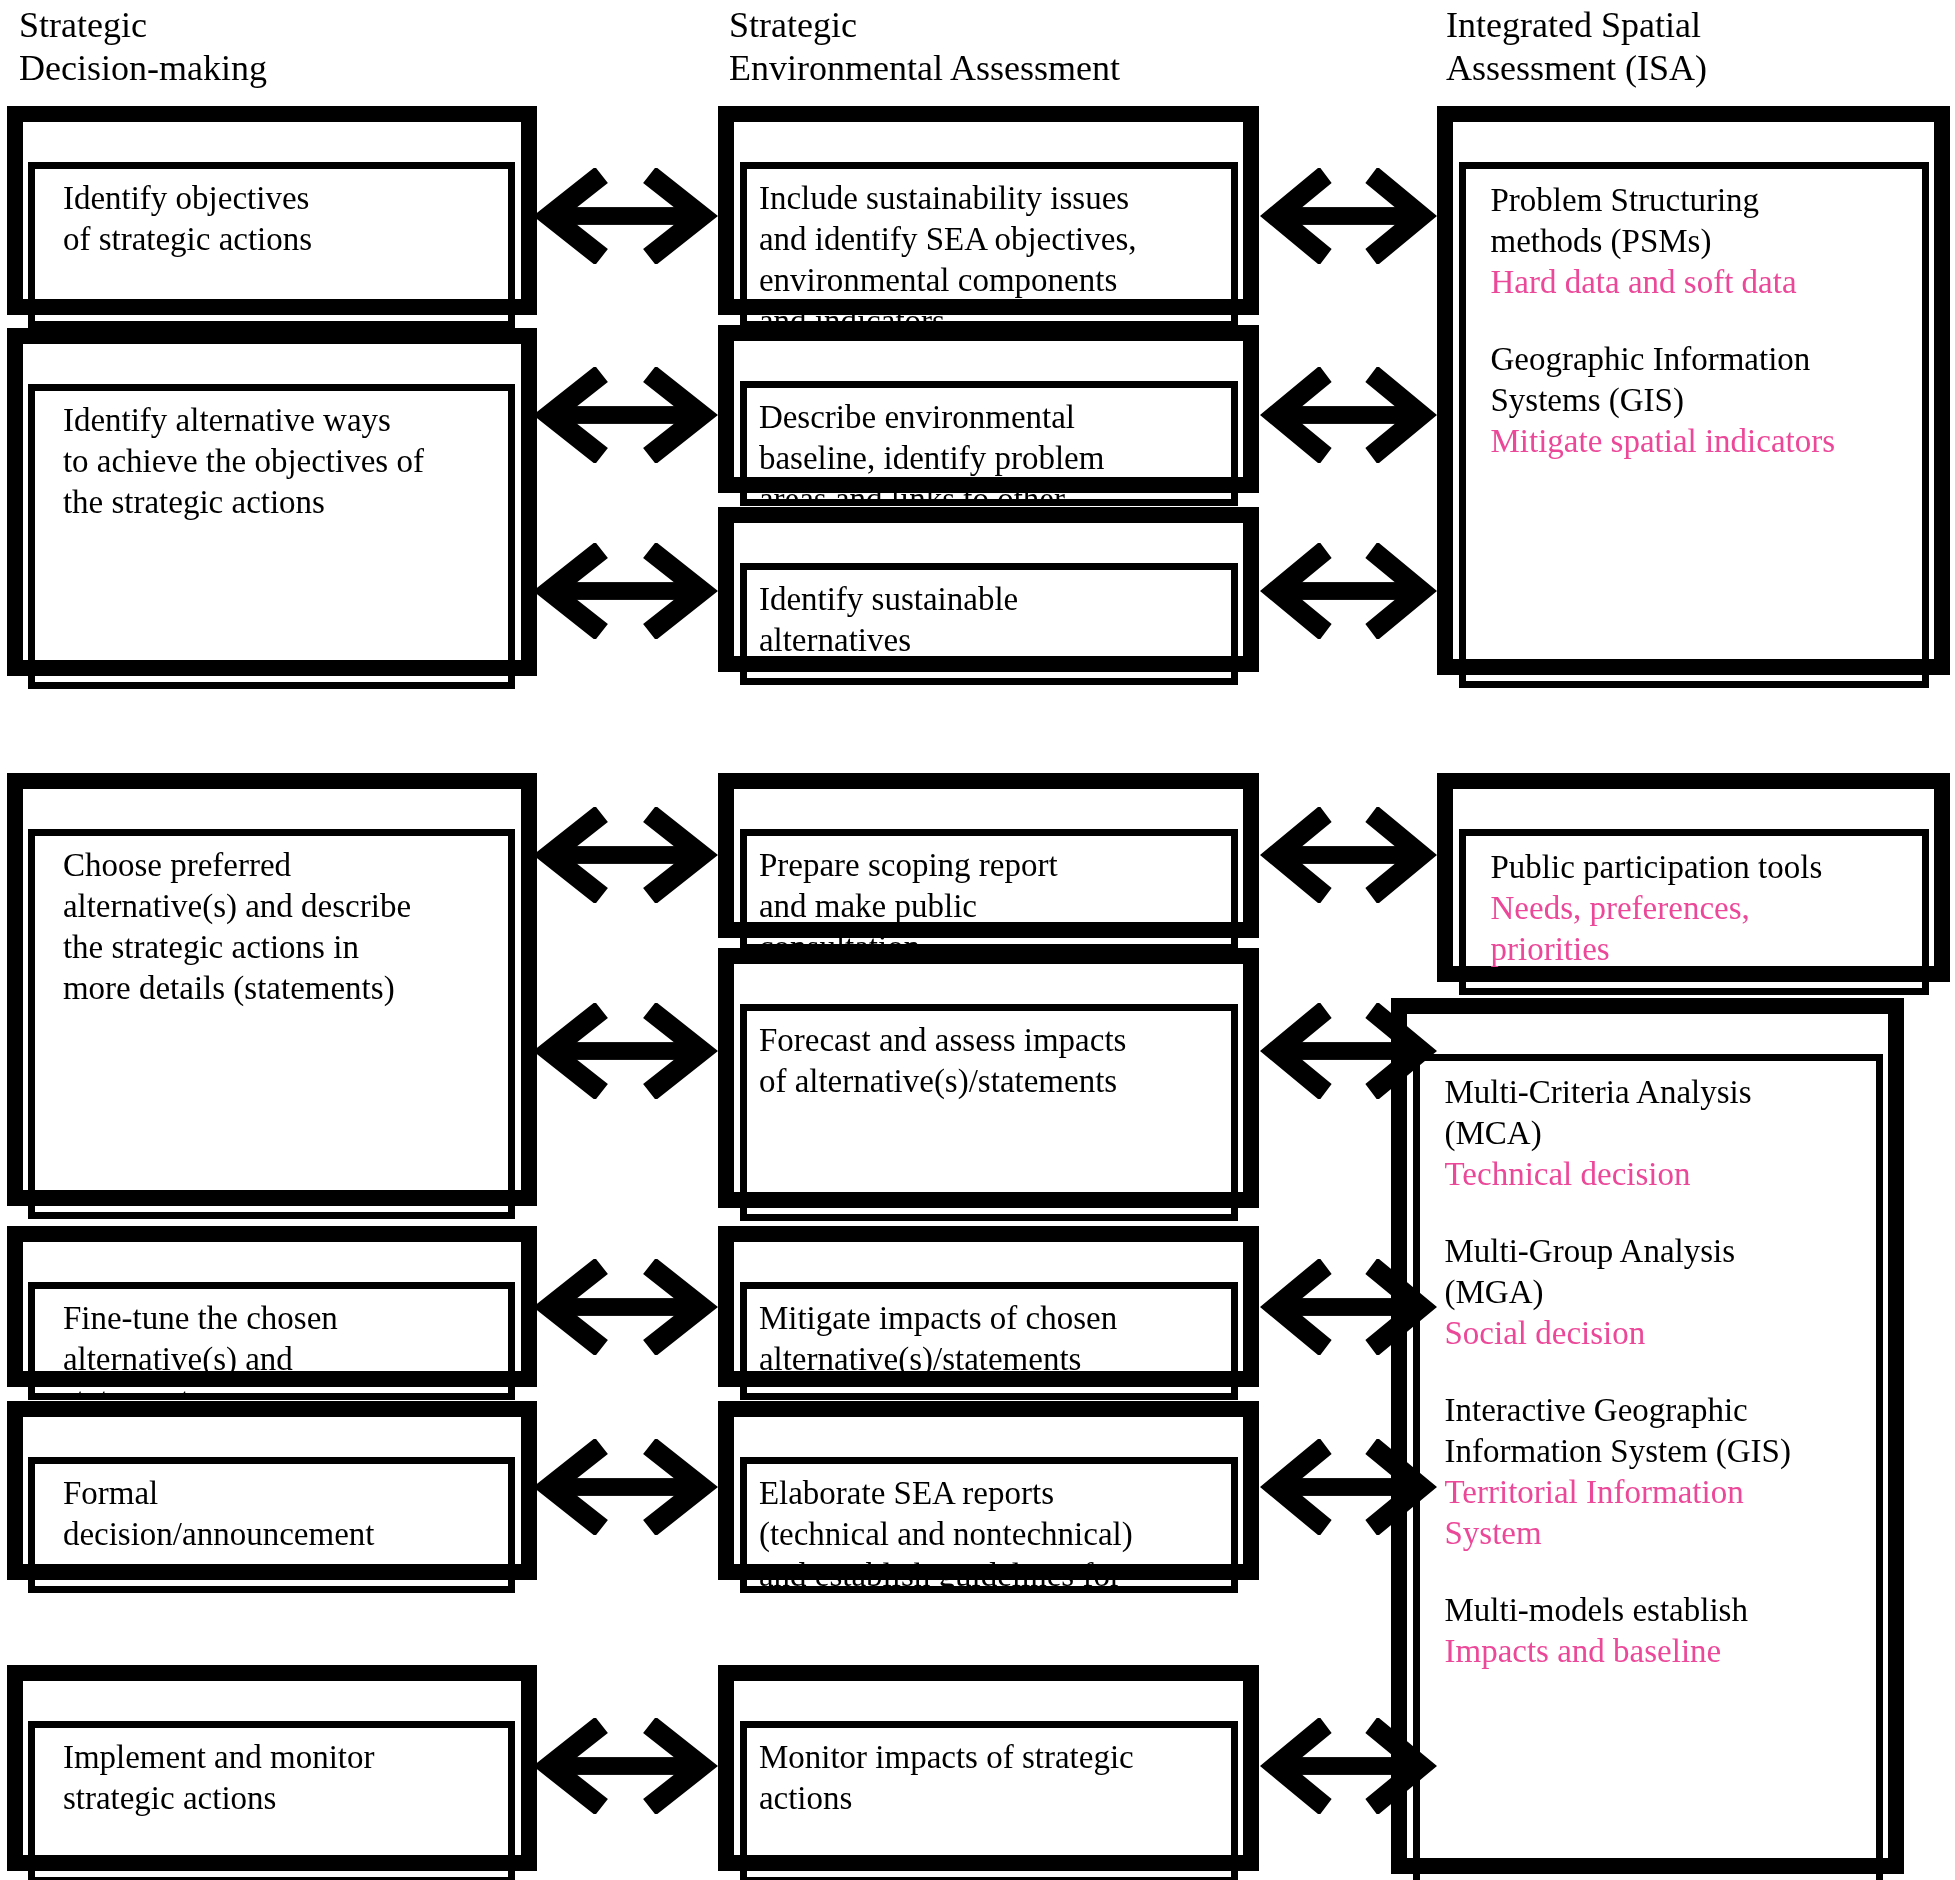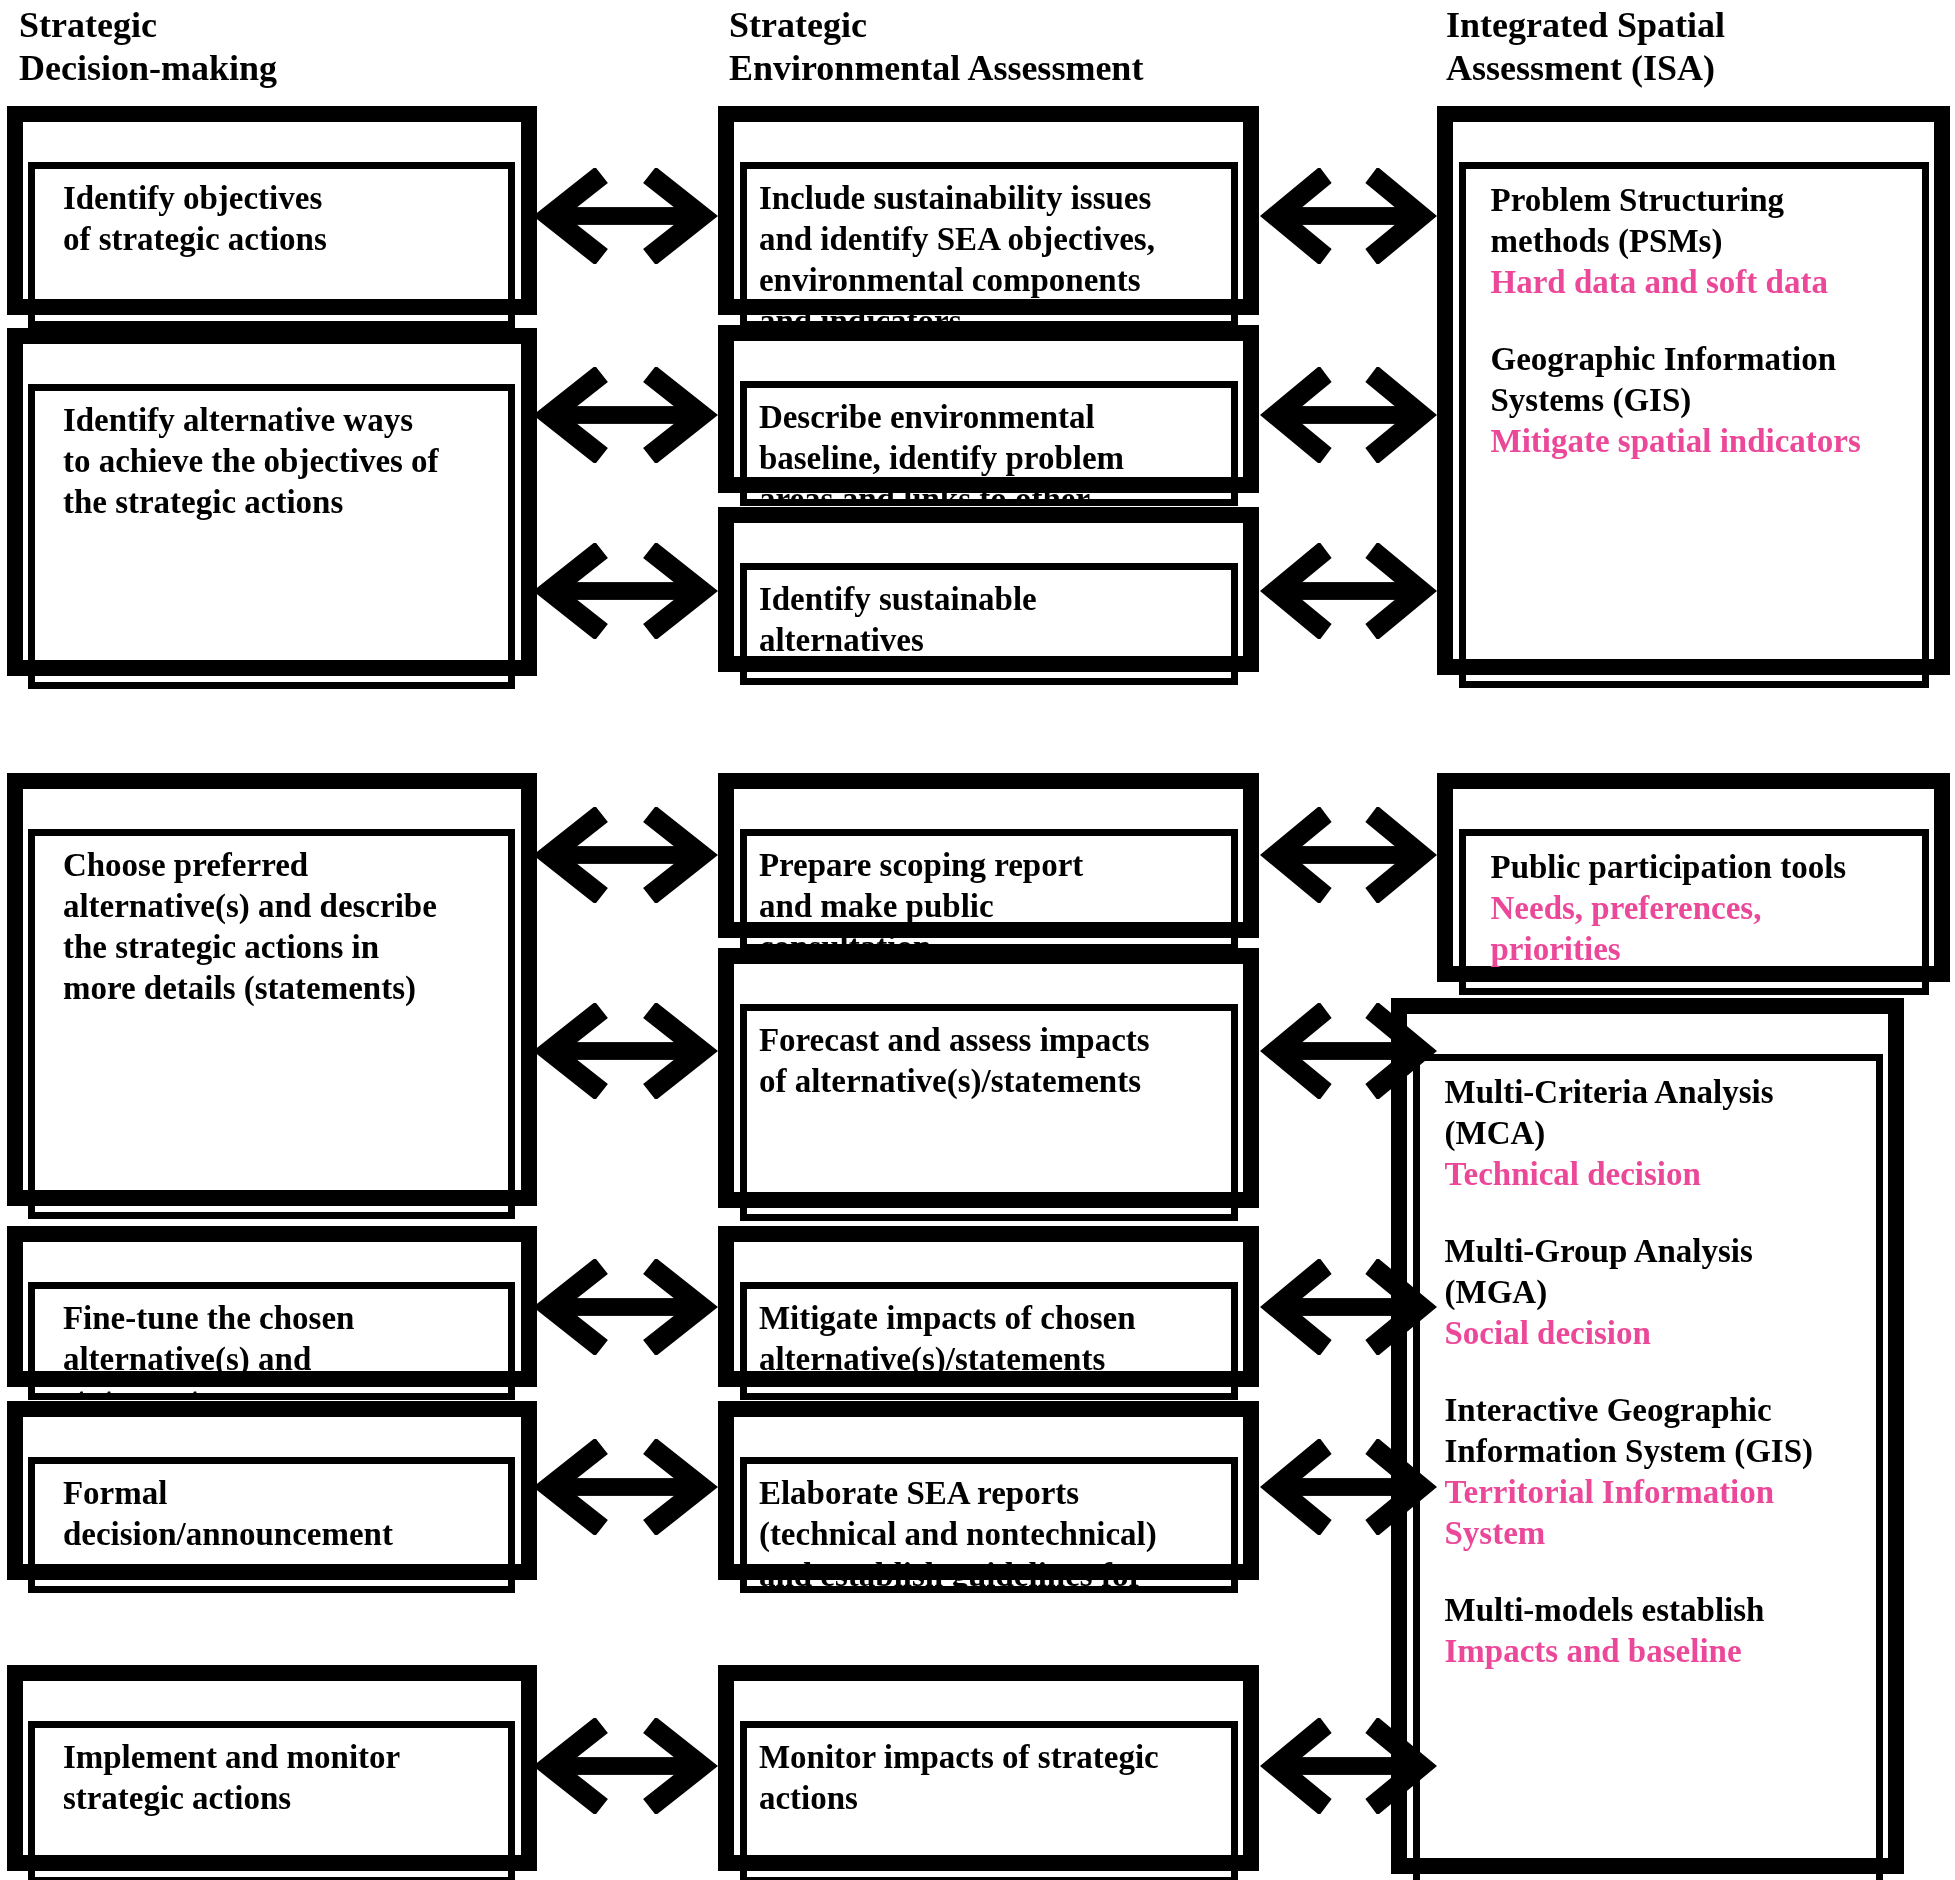--- a/index.html
+++ b/index.html
@@ -1,18 +1,18 @@
 <!DOCTYPE html>
 <html style="font-size:11px"><head>
 <meta charset="utf-8">
 <style>
   html,body{margin:0;padding:0;background:#ffffff;}
   .canvas{
     position:relative;width:1955px;height:1880px;background:#ffffff;
-    font-family:"Liberation Serif","DejaVu Serif",serif;font-weight:bold;color:#000;
+    font-family:"Liberation Serif","DejaVu Serif",serif;font-weight:normal;color:#000;
     overflow:hidden;
   }
   .hdr{
     position:absolute;font-size:36px;line-height:43px;white-space:pre-line;
     letter-spacing:0px;
   }
   .box{
     position:absolute;box-sizing:border-box;background:#ffffff;
     border:16.5px solid #000;padding:5.5px;
   }

